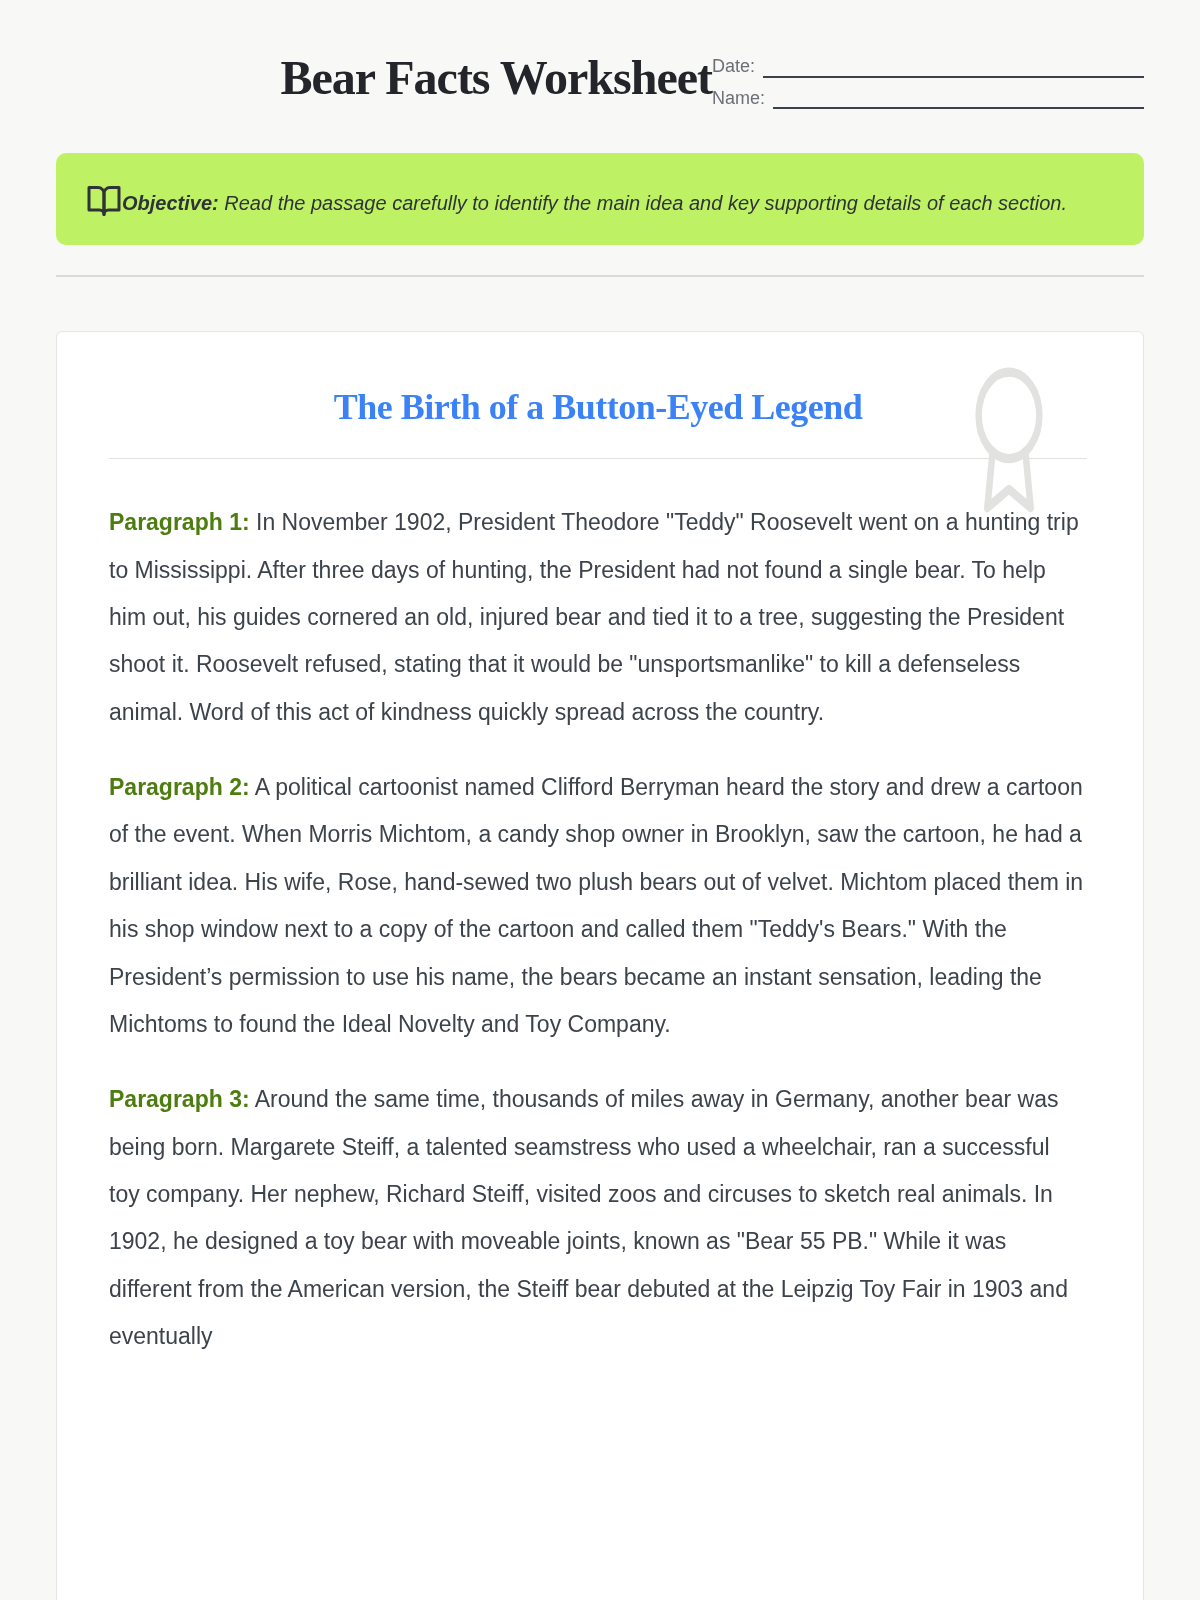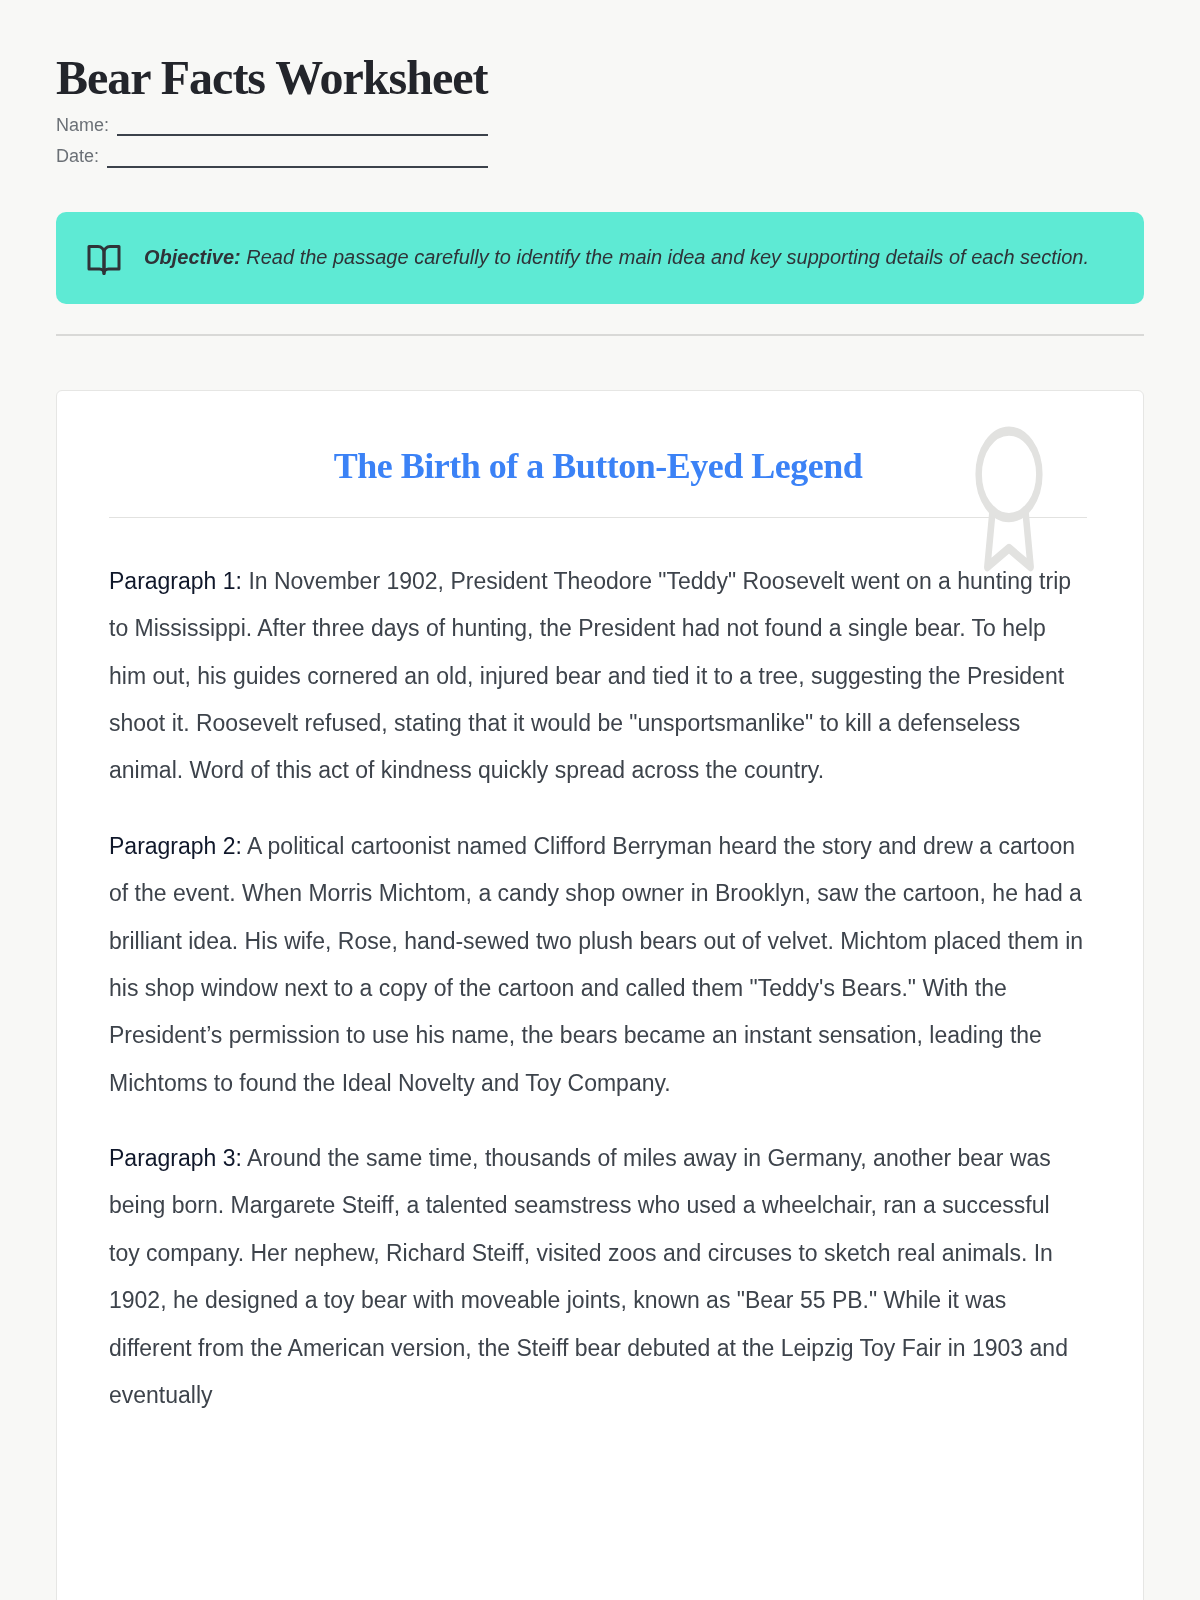--- a/index.html
+++ b/index.html
@@ -13,23 +13,22 @@
     font-family: "Liberation Sans", sans-serif;
     color: #3d434b;
   }
   .page {
     padding: 46px 56px 0 56px;
   }
 
   
   .header {
     display: flex;
-    justify-content: space-between;
+    justify-content: flex-end;
     align-items: flex-start;
-    flex-direction: column;
   }
   .page-title {
     font-family: "Liberation Serif", serif;
     font-weight: 700;
     font-size: 48px;
     letter-spacing: -1px;
     color: #23252b;
     line-height: 1.1;
     padding-top: 6px;
   }
@@ -51,26 +50,25 @@
   }
   .fill-line {
     flex: 1;
     border-bottom: 2px solid #3c424b;
     height: 20px;
   }
 
   
   .objective-box {
     margin-top: 34px;
-    background: #5eead4;
+    background: #bef264;
     border-radius: 10px;
     padding: 26px 30px;
     display: flex;
-    align-items: center;
-    gap: 22px;
+    align-items: flex-end;
   }
   .objective-box .icon {
     flex: 0 0 auto;
     width: 36px;
     height: 36px;
     color: #2f3338;
     margin-top: 4px;
   }
   .objective-box .icon svg { width: 100%; height: 100%; }
   .objective-text {
@@ -127,39 +125,39 @@
   .para {
     position: relative;
     z-index: 1;
     font-size: 23px;
     line-height: 2.06;
     color: #3d434b;
     margin-bottom: 28px;
     max-width: 975px;
   }
   .para-label {
-    font-weight: 400;
-    color: #0f172a;
+    font-weight: 700;
+    color: #4d7c0f;
     margin-top: 16px;
   }
 </style>
 </head>
 <body>
 
 <div class="page">
 
   <header class="header">
     <h1 class="page-title">Bear Facts Worksheet</h1>
     <div class="fill-ins">
       <div class="fill-row">
-        <span class="fill-label">Name:</span>
+        <span class="fill-label">Date:</span>
         <span class="fill-line"></span>
       </div>
       <div class="fill-row">
-        <span class="fill-label">Date:</span>
+        <span class="fill-label">Name:</span>
         <span class="fill-line"></span>
       </div>
     </div>
   </header>
 
   <div class="objective-box">
     <span class="icon">
       <svg viewBox="0 0 24 24" fill="none" stroke="currentColor" stroke-width="2" stroke-linecap="round" stroke-linejoin="round">
         <path d="M2 3h6a4 4 0 0 1 4 4v14a3 3 0 0 0-3-3H2z"></path>
         <path d="M22 3h-6a4 4 0 0 0-4 4v14a3 3 0 0 1 3-3h7z"></path>

